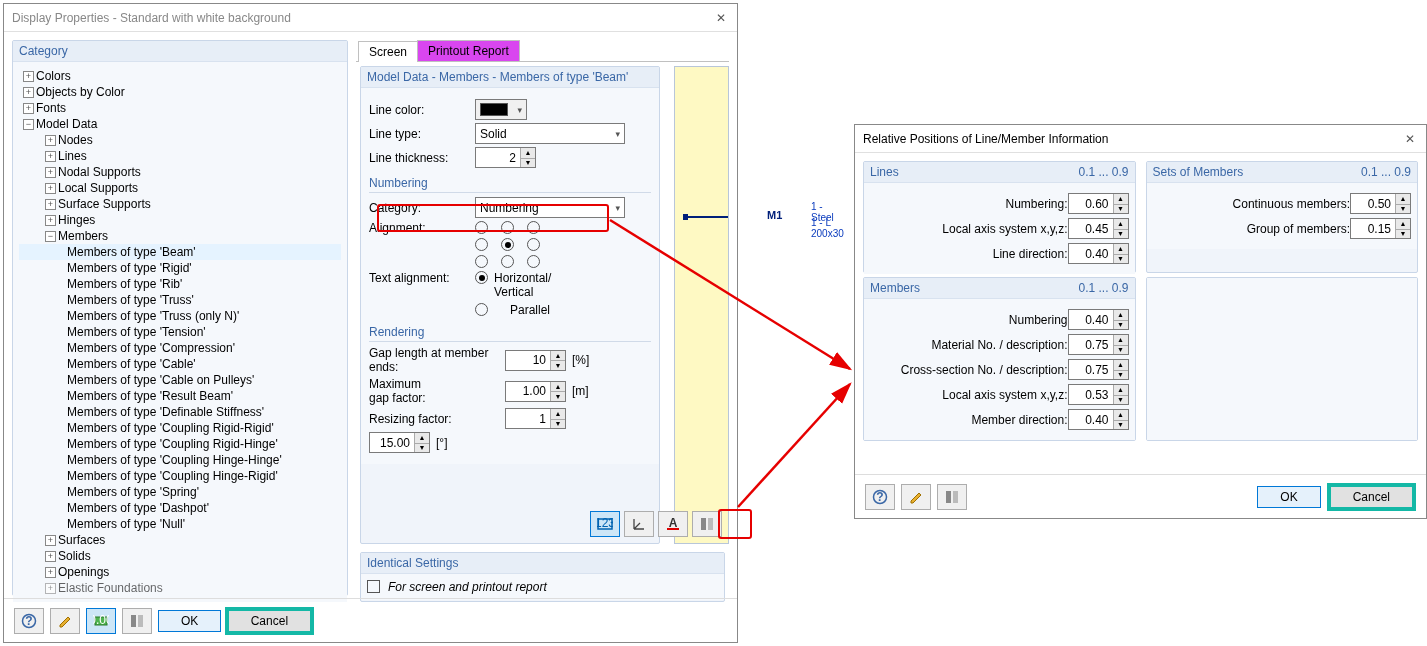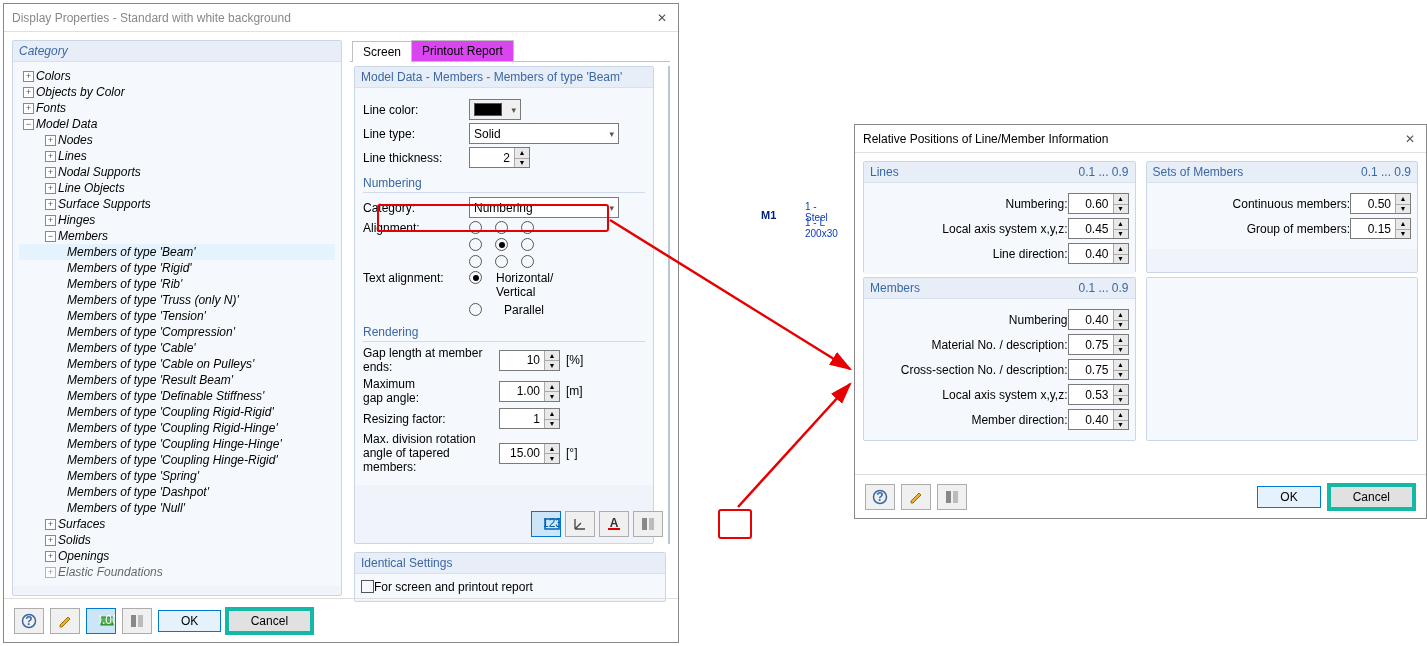--- a/index.html
+++ b/index.html
@@ -35,39 +35,39 @@
 .spin .btns { display:flex; flex-direction:column; }
 .spin .btns span { width:15px; height:9.5px; display:flex; align-items:center; justify-content:center; font-size:7px; background:#e9e9e9; border-left:1px solid #aaa; }
 .spin .btns span + span { border-top:1px solid #aaa; }
 .radio-grid { display:grid; grid-template-columns:repeat(3, 20px); gap:4px 6px; }
 .rdio { width:13px; height:13px; border:1px solid #555; border-radius:50%; display:inline-flex; align-items:center; justify-content:center; }
 .rdio.sel::after { content:""; width:6px; height:6px; background:#000; border-radius:50%; }
 .chk { width:13px; height:13px; border:1px solid #555; display:inline-block; vertical-align:middle; }
 .btn { border:4px solid #14b8a6; background:#e1e1e1; padding:3px 22px; cursor:pointer; }
 .btn.primary { border:1px solid #0078d7; background:#e5f1fb; }
 .iconbtn { width:30px; height:26px; border:1px solid #adadad; background:#f0f0f0; display:inline-flex; align-items:center; justify-content:center; cursor:pointer; }
-.iconbtn.sel { border:1px solid #0078d7; background:#cde6f7;justify-content:flex-end; }
+.iconbtn.sel { border:1px solid #0078d7; background:#cde6f7; }
 .redbox { position:absolute; border:2px solid #e60000; border-radius:3px; pointer-events:none; }
 .arrow-svg { position:absolute; pointer-events:none; }
 .preview { background:#fef9c3; border:1px solid #b8c6d9; margin-left:6px; }
 .dlg2 .field-row { display:flex; justify-content:flex-end; align-items:center; margin:4px 0; }
 svg.ic { width:16px; height:16px; }
 </style>
 </head>
 <body>
 
-<div class="window" style="left:3px; top:3px; width:676px; height:640px;">
+<div class="window" style="left:3px; top:3px; width:735px; height:640px;">
   <div class="titlebar">
     <span class="title">Display Properties - Standard with white background</span>
     <span class="close">✕</span>
   </div>
 
   <div style="display:flex; height:564px;">
 
-    <div style="width:352px; padding:4px;font-style:italic;">
+    <div style="width:352px; padding:4px;">
       <div class="panel" style="height:556px;">
         <div class="panel-h">Category</div>
         <div class="panel-b tree">
           <div class="tree-item lev1">
               <span class="tsq">+</span>
               <span>Colors</span>
             </div>
           <div class="tree-item lev1">
               <span class="tsq">+</span>
               <span>Objects by Color</span>
@@ -87,21 +87,21 @@
           <div class="tree-item lev2">
               <span class="tsq">+</span>
               <span>Lines</span>
             </div>
           <div class="tree-item lev2">
               <span class="tsq">+</span>
               <span>Nodal Supports</span>
             </div>
           <div class="tree-item lev2">
               <span class="tsq">+</span>
-              <span>Line Objects</span>
+              <span>Local Supports</span>
             </div>
           <div class="tree-item lev2">
               <span class="tsq">+</span>
               <span>Surface Supports</span>
             </div>
           <div class="tree-item lev2">
               <span class="tsq">+</span>
               <span>Hinges</span>
             </div>
           <div class="tree-item lev2">
@@ -109,20 +109,23 @@
               <span>Members</span>
             </div>
           <div class="tree-item lev3 sel">
               <span>Members of type 'Beam'</span>
             </div>
           <div class="tree-item lev3">
               <span>Members of type 'Rigid'</span>
             </div>
           <div class="tree-item lev3">
               <span>Members of type 'Rib'</span>
+            </div>
+          <div class="tree-item lev3">
+              <span>Members of type 'Truss'</span>
             </div>
           <div class="tree-item lev3">
               <span>Members of type 'Truss (only N)'</span>
             </div>
           <div class="tree-item lev3">
               <span>Members of type 'Tension'</span>
             </div>
           <div class="tree-item lev3">
               <span>Members of type 'Compression'</span>
             </div>
@@ -233,21 +236,21 @@
                   <span class="rdio sel"></span>
                   <span class="rdio"></span>
                 <span class="rdio"></span>
                   <span class="rdio"></span>
                   <span class="rdio"></span>
               </div>
             </div>
             <div class="row" style="align-items:flex-start;">
               <span class="lbl">Text alignment:</span>
               <div>
-                <div style="display:flex; gap:14px; align-items:flex-start;">
+                <div style="display:flex; gap:6px; align-items:flex-start;">
                     <span class="rdio sel"></span>
                     <span style="white-space:pre-line;">Horizontal/
 Vertical</span>
                   </div>
                 <div style="display:flex; gap:22px; margin-top:4px;">
                     <span class="rdio"></span>
                     <span>Parallel</span>
                   </div>
               </div>
             </div>
@@ -259,42 +262,41 @@
                   <input value="10" style="">
                   <div class="btns">
                     <span>▲</span>
                     <span>▼</span>
                   </div>
                 </div>
               <span>[%]</span>
             </div>
             <div class="row">
                 <span class="lbl" style="width:130px; white-space:pre-line;">Maximum
-gap angle:</span>
+gap factor:</span>
               <div class="spin">
                   <input value="1.00" style="">
                   <div class="btns">
                     <span>▲</span>
                     <span>▼</span>
                   </div>
                 </div>
               <span>[m]</span>
             </div>
             <div class="row">
                 <span class="lbl" style="width:130px;">Resizing factor:</span>
               <div class="spin">
                   <input value="1" style="">
                   <div class="btns">
                     <span>▲</span>
                     <span>▼</span>
                   </div>
                 </div>
             </div>
             <div class="row">
-                <span class="lbl" style="width:130px;">Max. division rotation angle of tapered members:</span>
               <div class="spin">
                   <input value="15.00" style="">
                   <div class="btns">
                     <span>▲</span>
                     <span>▼</span>
                   </div>
                 </div>
               <span>[°]</span>
             </div>
           </div>
@@ -334,21 +336,21 @@
                   <rect x="9" y="2" width="5" height="12" fill="#bbb"></rect>
                 </svg>
               </span>
           </div>
         </div>
       </div>
 
       <div class="panel" style="height:50px;">
         <div class="panel-h">Identical Settings</div>
         <div class="panel-b">
-            <label style="display:flex; gap:0; align-items:flex-start;">
+            <label style="display:flex; gap:8px; align-items:flex-start;font-style:italic;">
               <span class="chk"></span>
               <span>For screen and printout report</span>
             </label>
           </div>
       </div>
     </div>
   </div>
 
   <div style="position:absolute; left:0; right:0; bottom:0; height:44px; border-top:1px solid #ddd; display:flex; align-items:center; padding:0 10px; gap:6px;">
     <span class="iconbtn">

